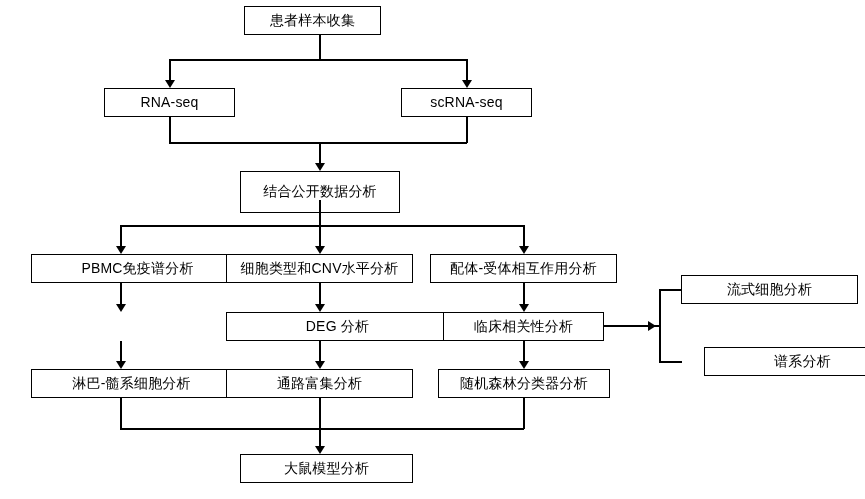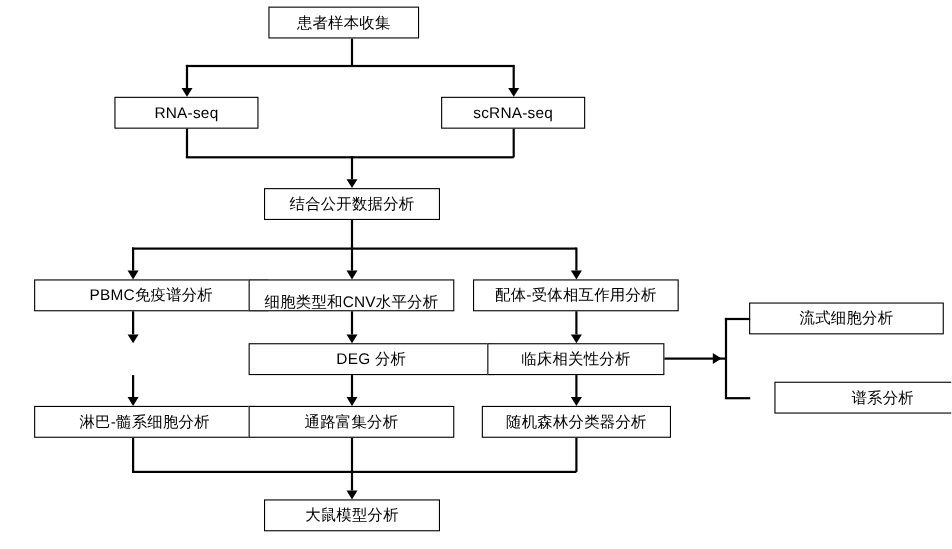--- a/index.html
+++ b/index.html
@@ -64,29 +64,29 @@
   </div>
 
   <div class="node" style="left:104px; top:88px; width:131px; height:29px;">
     <span>RNA-seq</span>
   </div>
 
   <div class="node" style="left:401px; top:88px; width:131px; height:29px;">
     <span>scRNA-seq</span>
   </div>
 
-  <div class="node" style="left:240px; top:171px; width:160px; height:29px;">
+  <div class="node" style="left:240px; top:171px; width:160px; height:42px;">
     <span>结合公开数据分析</span>
   </div>
 
   <div class="node" style="left:31px; top:254px; width:213px; height:29px;">
     <span>PBMC免疫谱分析</span>
   </div>
 
-  <div class="node" style="left:226px; top:254px; width:187px; height:29px;align-items:flex-end;">
+  <div class="node" style="left:226px; top:254px; width:187px; height:29px;">
     <span>细胞类型和CNV水平分析</span>
   </div>
 
   <div class="node" style="left:430px; top:254px; width:187px; height:29px;">
     <span>配体-受体相互作用分析</span>
   </div>
 
 
   <div class="node" style="left:226px; top:312px; width:223px; height:29px;">
     <span>DEG 分析</span>
@@ -110,21 +110,21 @@
 
   <div class="node" style="left:681px; top:275px; width:177px; height:29px;">
     <span>流式细胞分析</span>
   </div>
 
 
   <div class="node" style="left:704px; top:347px; width:177px; height:29px;padding-left:20px;">
     <span>谱系分析</span>
   </div>
 
-  <div class="node" style="left:240px; top:454px; width:160px; height:29px;">
+  <div class="node" style="left:240px; top:454px; width:173px; height:29px;">
     <span>大鼠模型分析</span>
   </div>
 
   <div class="line vline" style="left:319px; top:35px; height:25px;"></div>
   <div class="line hline" style="left:169px; top:59px; width:298px;"></div>
   <div class="line vline" style="left:169px; top:59px; height:21px;"></div>
   <div class="arrow arrow-down" style="left:165px; top:80px;"></div>
   <div class="line vline" style="left:466px; top:59px; height:21px;"></div>
   <div class="arrow arrow-down" style="left:462px; top:80px;"></div>
 

